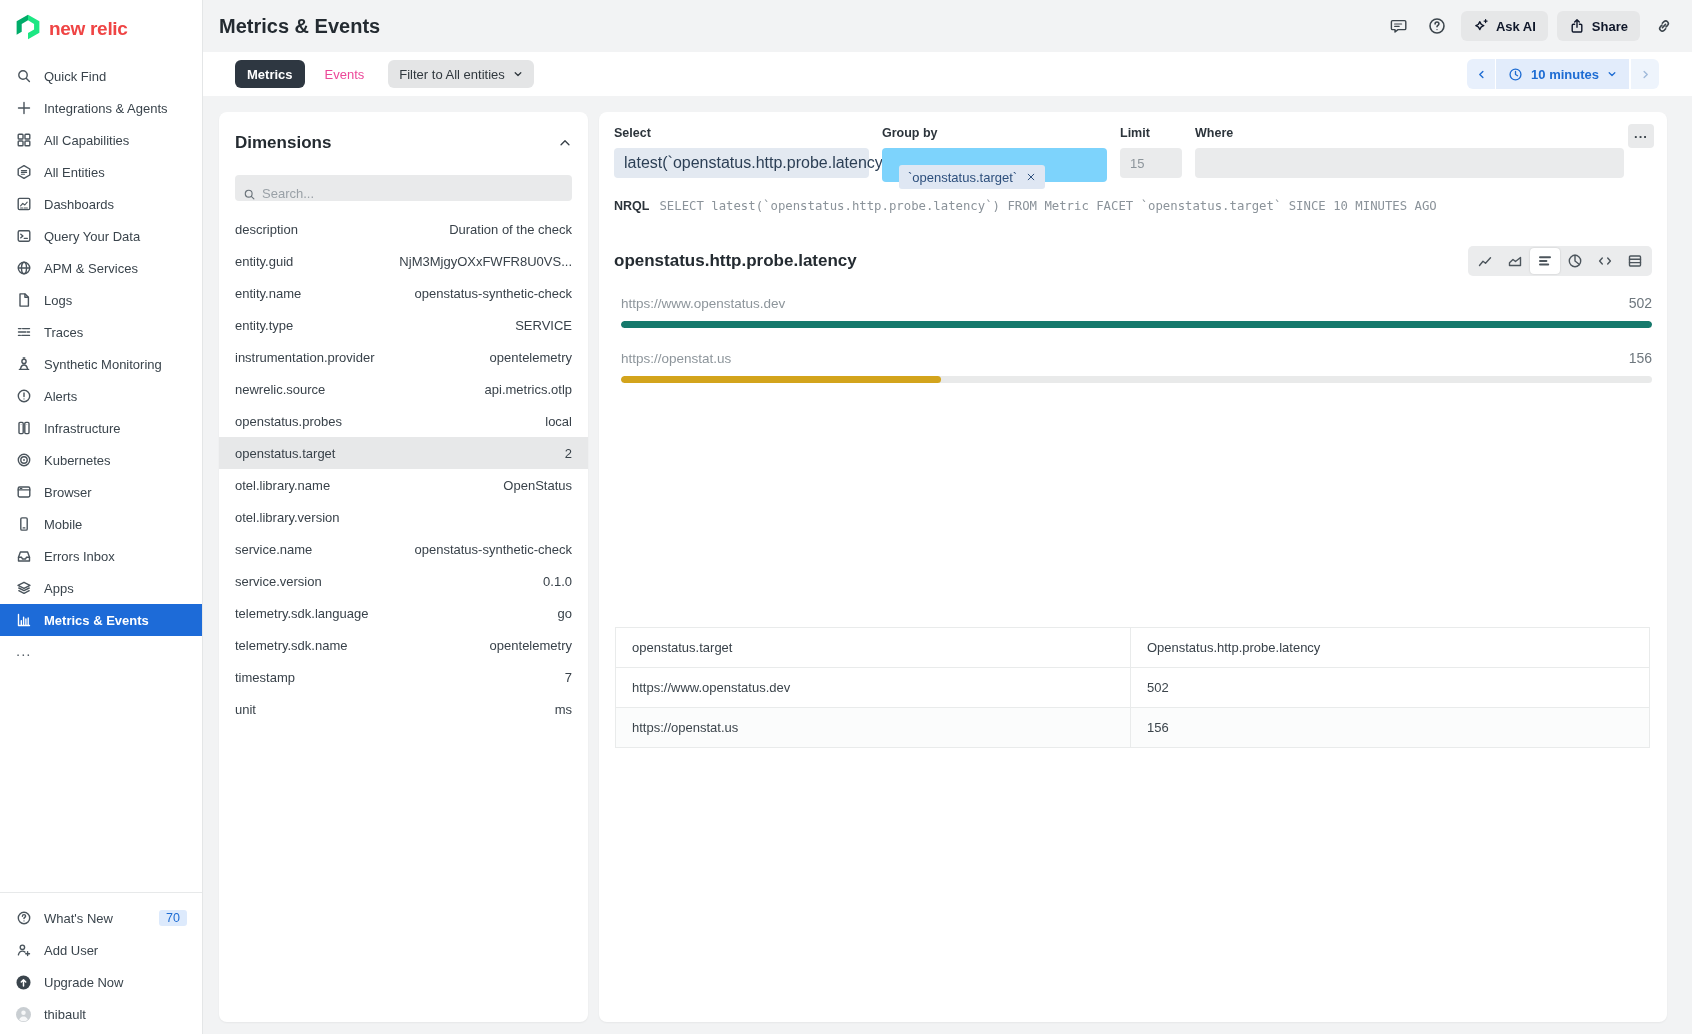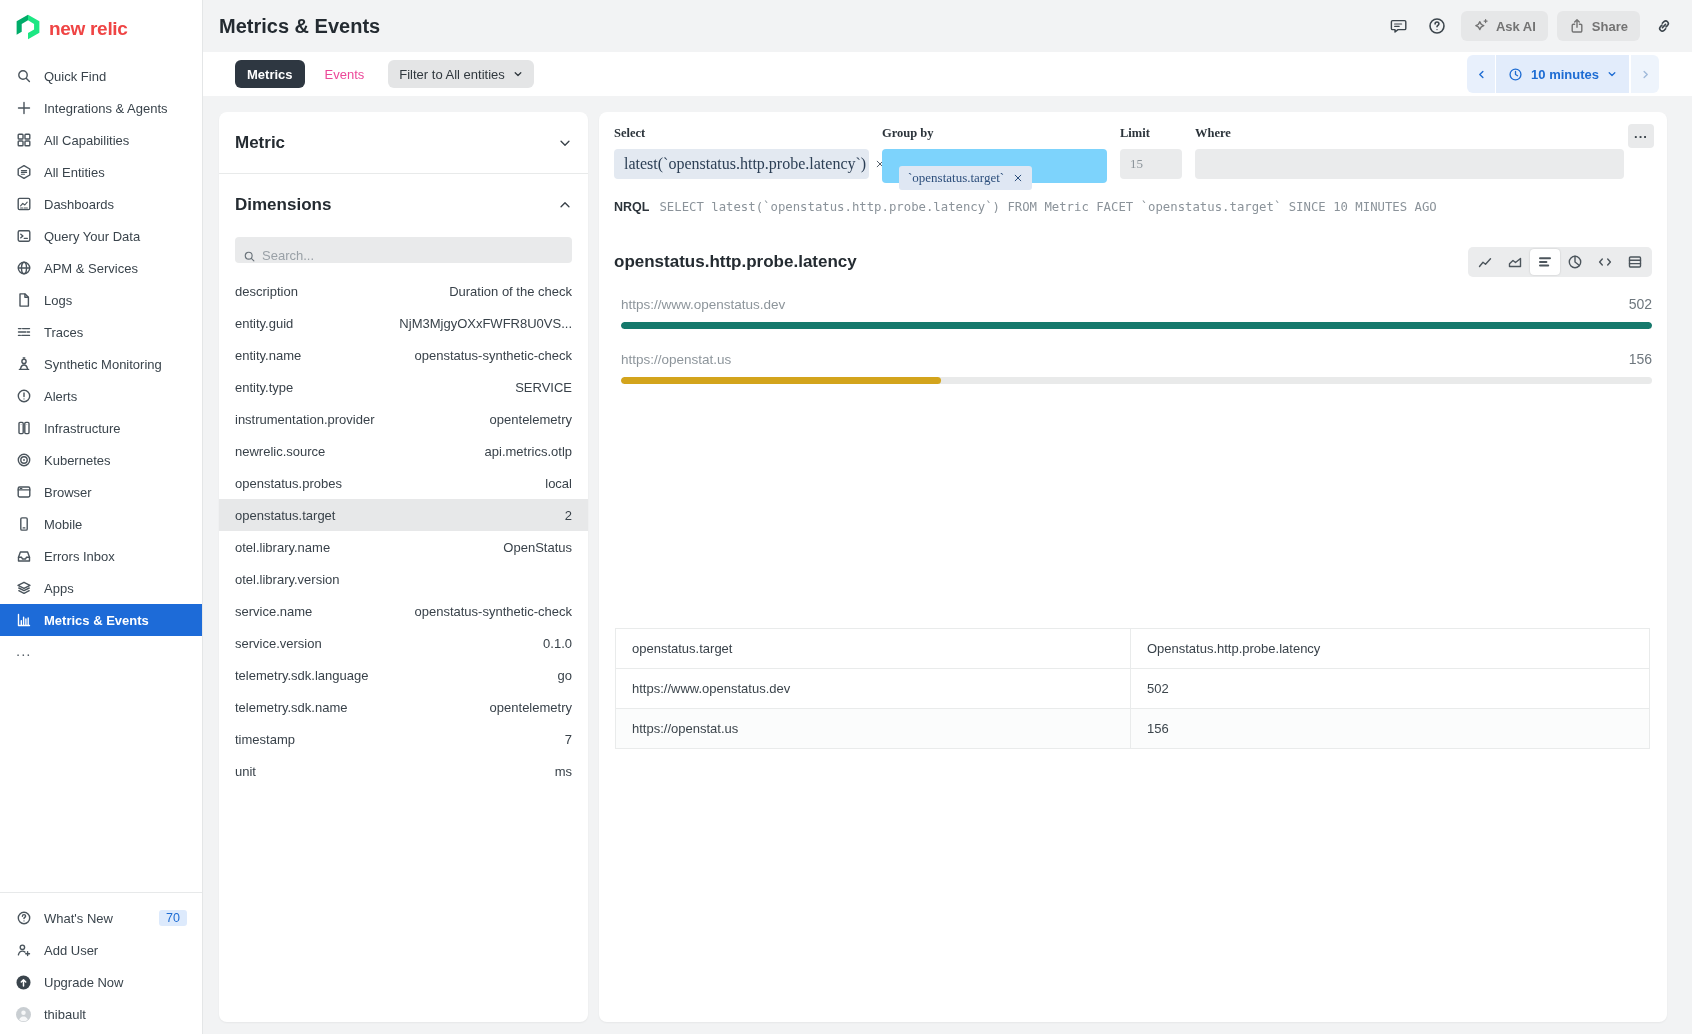--- a/index.html
+++ b/index.html
@@ -32,33 +32,33 @@
 
   
   .main { flex:1; display:flex; flex-direction:column; min-width:0; }
   .top-header { height:52px; display:flex; align-items:center; padding:0 13px 0 16px; flex-shrink:0; }
   .page-title { font-size:20px; font-weight:700; color:#242b31; }
   .header-actions { margin-left:auto; display:flex; align-items:center; gap:9px; }
   .icon-btn { width:30px; height:30px; border-radius:6px; display:flex; align-items:center;
               justify-content:center; color:#3c454c; cursor:pointer; }
   .pill-btn { background:#e6e7e8; border-radius:6px; height:30px; padding:0 12px;
               display:flex; align-items:center; gap:7px; font-size:13px; font-weight:600;
-              color:#737373; cursor:pointer; }
+              color:#0f172a; cursor:pointer; }
 
   .tab-strip { background:#fff; height:44px; display:flex; align-items:center;
                padding:0 33px 0 32px; flex-shrink:0; }
   .tab-metrics { background:#2e3741; color:#fff; border-radius:6px; height:28px;
                  padding:0 12px; display:flex; align-items:center; font-size:13px;
                  font-weight:600; cursor:pointer; }
   .tab-events { margin-left:20px; font-size:13px; color:#ec4899; cursor:pointer; }
   .filter-pill { margin-left:24px; background:#e4e5e6; border-radius:6px; height:28px;
                  padding:0 11px; display:flex; align-items:center; gap:8px; font-size:13px;
                  color:#30383e; cursor:pointer; }
   .time-picker { margin-left:auto; display:flex; align-items:center; height:30px; }
-  .tp-seg { height:38px; display:flex; align-items:center; justify-content:center; cursor:pointer; }
+  .tp-seg { height:30px; display:flex; align-items:center; justify-content:center; cursor:pointer; }
   .tp-prev { width:28px; background:#e8f0fc; border-radius:6px 0 0 6px; color:#1d6cd3; }
   .tp-main { background:#e2ecfb; padding:0 12px; gap:8px; color:#1d6cd3; font-size:13px;
              font-weight:600; margin-left:1px; }
   .tp-next { width:28px; background:#eef4fc; border-radius:0 6px 6px 0; color:#9fb9da; margin-left:2px; }
 
   .content { flex:1; display:flex; gap:11px; padding:16px 25px 12px 16px; min-height:0; }
   .card { background:#fff; border-radius:8px; box-shadow:0 1px 2px rgba(0,0,0,.05); }
 
   
   .left-card { width:369px; flex-shrink:0; display:flex; flex-direction:column; overflow:hidden; }
@@ -76,21 +76,21 @@
   .dim-list { overflow:hidden; }
   .dim-row { height:32px; display:flex; align-items:center; justify-content:space-between;
              padding:0 16px; font-size:13px; color:#39424a; cursor:pointer; gap:10px; }
   .dim-row .dkey { white-space:nowrap; }
   .dim-row .dval { white-space:nowrap; overflow:hidden; text-overflow:ellipsis; text-align:right; }
   .dim-row.selected { background:#e7e8e9; }
 
   
   .right-card { flex:1; position:relative; padding:14px 15px 0; min-width:0; }
   .qb-row { display:flex; gap:13px; padding-right:28px; }
-  .qb-field { display:flex; flex-direction:column; gap:8px;font-family:Liberation Serif, serif; }
+  .qb-field { display:flex; flex-direction:column; gap:8px; }
   .qb-label { font-size:12.5px; font-weight:700; color:#2c343b; }
   .w-select { width:255px; } .w-group { width:225px; } .w-limit { width:62px; } .w-where { flex:1; }
   .chip { background:#e3e9f1; border-radius:4px; height:30px; display:flex; align-items:center;
           padding:0 10px; gap:9px; font-size:16px; color:#2c3f55; white-space:nowrap; }
   .chip .x { color:#55606b; display:flex; cursor:pointer; }
   .gb-box { background:#7dd3fc; border-radius:4px; height:30px; padding:17px; display:flex; }
   .gb-chip { background:#dfe7f3; border-radius:3px; height:24px; display:flex; align-items:center;
              padding:0 9px; gap:9px; font-size:13px; color:#2d4f7c; }
   .plain-input { background:#eaebec; border-radius:4px; height:30px; display:flex;
                  align-items:center; padding:0 10px; font-size:13px; color:#8d959b; }
@@ -452,28 +452,20 @@
                 <path d="M6 3.5 10.5 8 6 12.5" stroke-width="2"></path>
               </svg>
             </span>
         </div>
       </div>
     </div>
 
     <div class="content">
 
       <div class="card left-card">
-        <div class="panel-header bordered">
-          <span class="panel-title">Metric</span>
-          <span class="chev">
-              <svg class="ic" width="14" height="14" viewBox="0 0 16 16">
-                <path d="M3.5 6 8 10.5 12.5 6" stroke-width="1.6"></path>
-              </svg>
-            </span>
-        </div>
         <div class="panel-header">
           <span class="panel-title">Dimensions</span>
           <span class="chev">
               <svg class="ic" width="14" height="14" viewBox="0 0 16 16">
                 <path d="M3.5 10 8 5.5 12.5 10" stroke-width="1.6"></path>
               </svg>
             </span>
         </div>
         <div class="search-box">
           <span class="search-ic">

